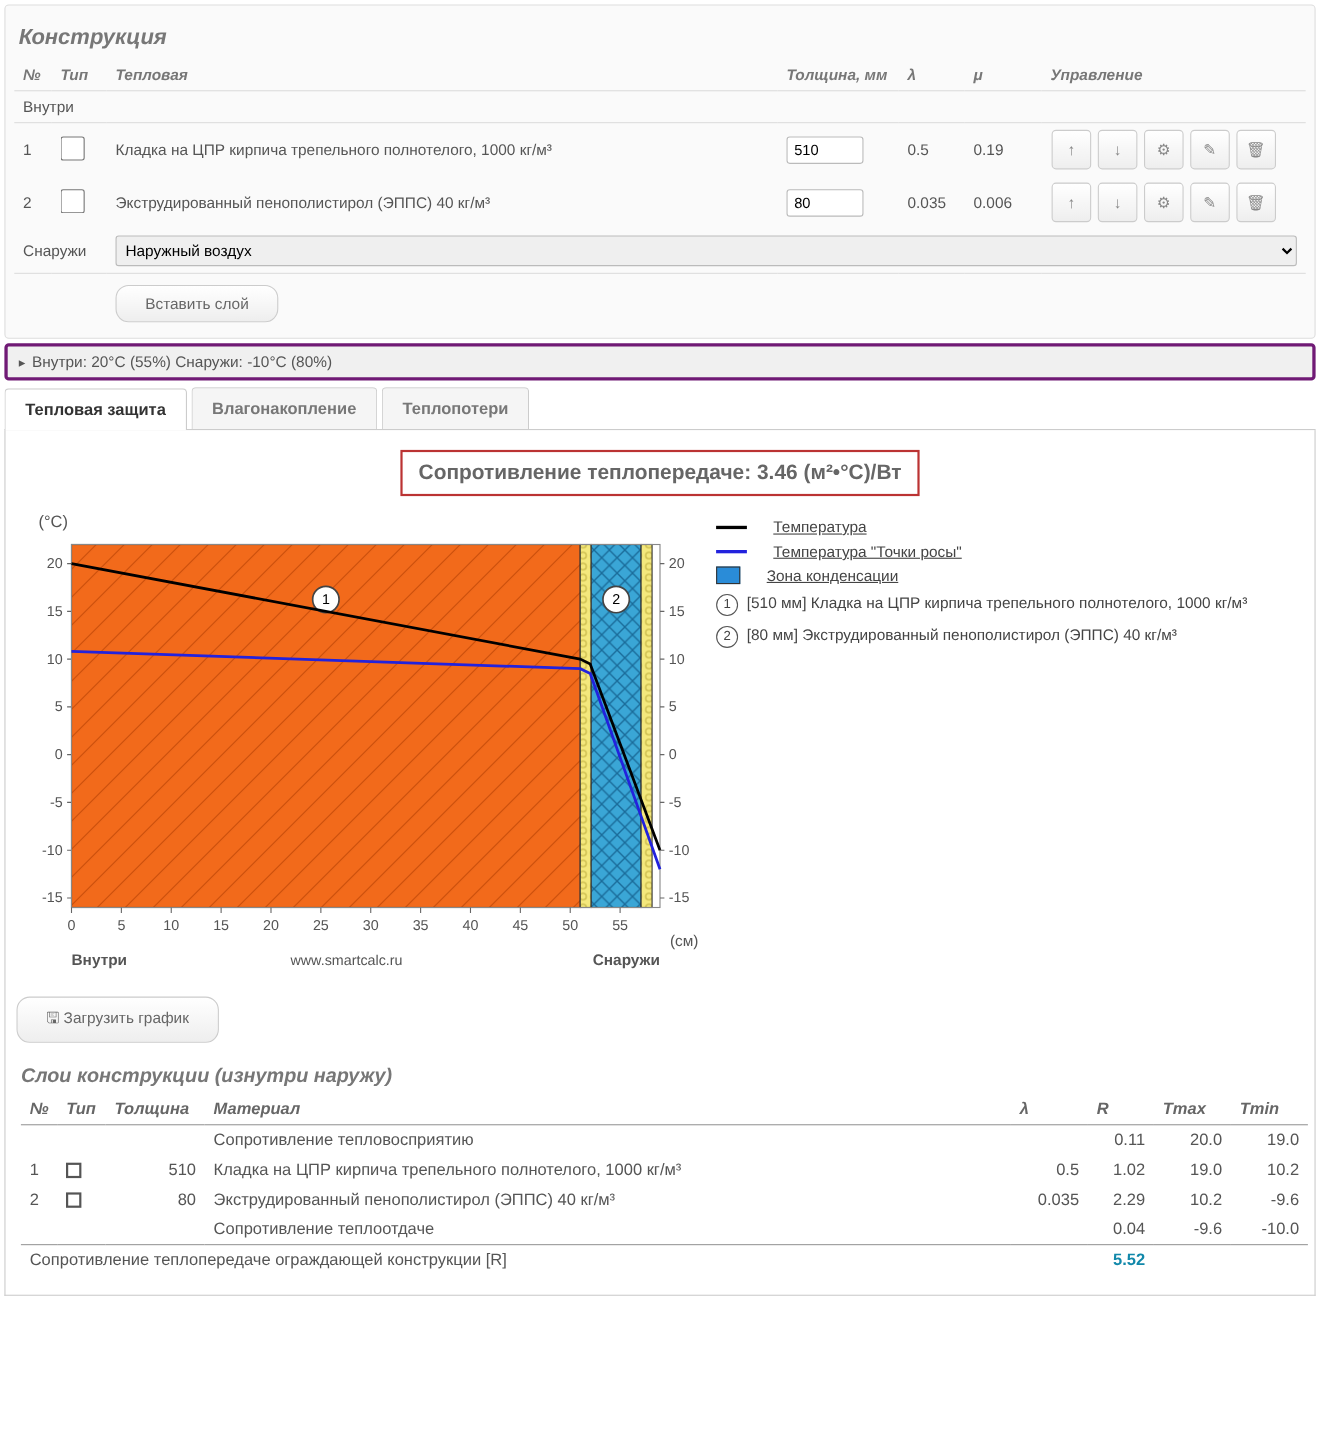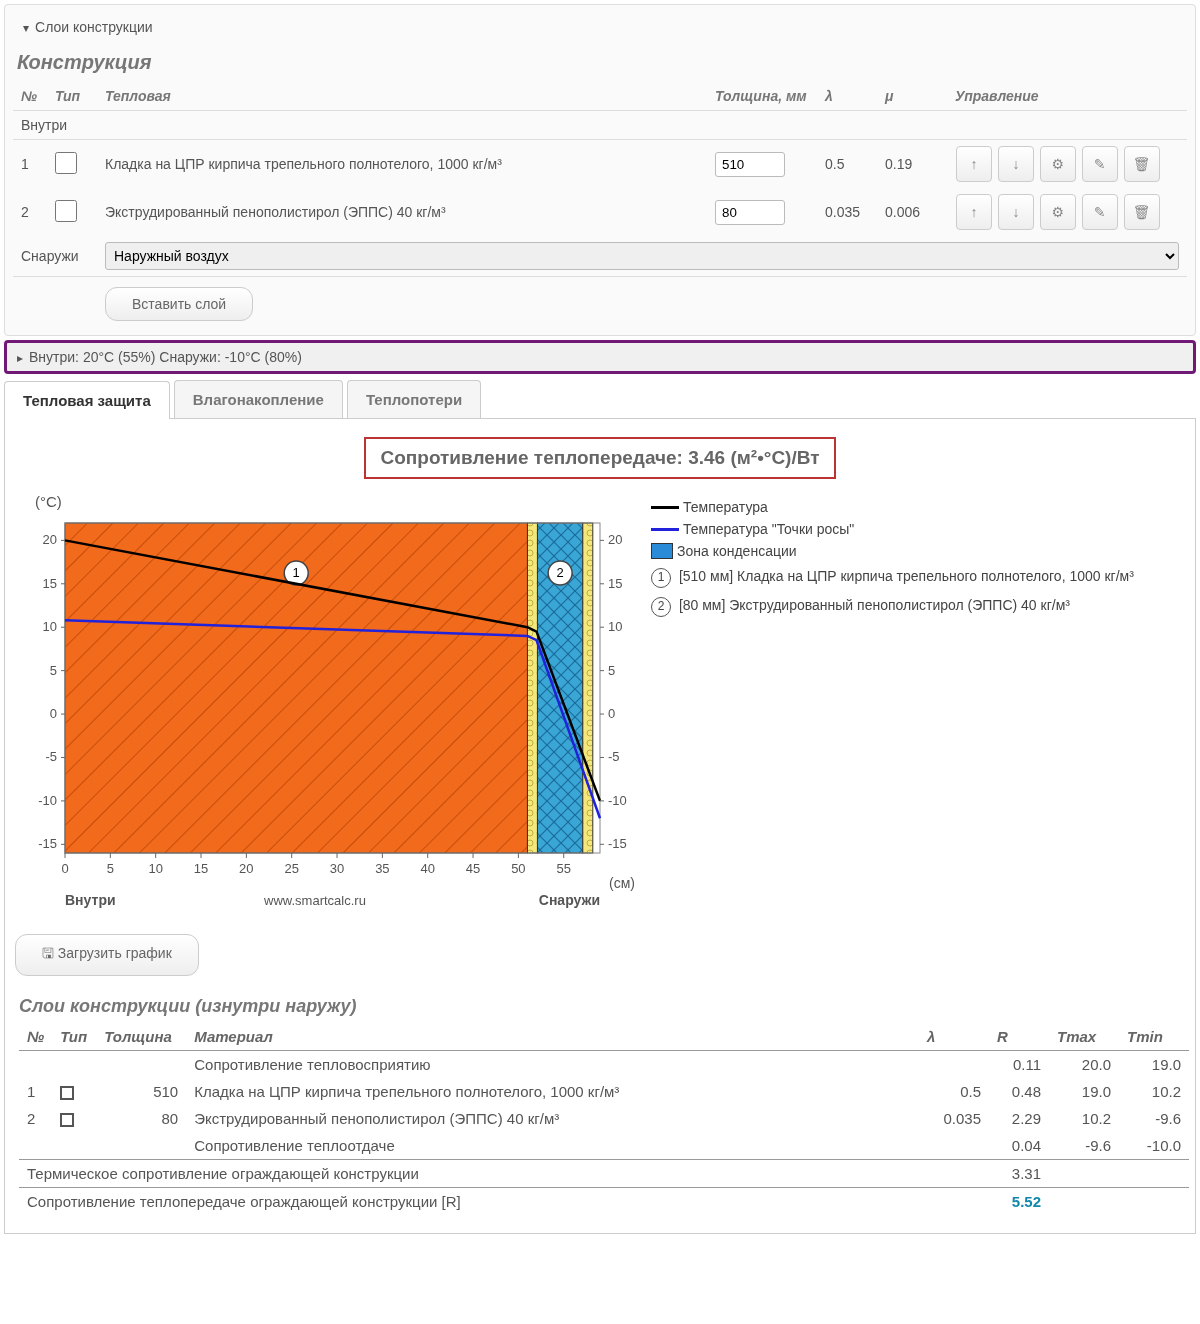--- a/index.html
+++ b/index.html
@@ -20,43 +20,39 @@
 .ctrl-btn { width: 36px; height: 36px; border: 1px solid #ccc; background: linear-gradient(#fff,#eee); border-radius: 4px; color: #888; cursor: pointer; font-size: 14px; margin: 0 1px; }
 .btn { border: 1px solid #ccc; background: linear-gradient(#fff,#eee); border-radius: 12px; color: #666; padding: 8px 26px; cursor: pointer; font-size: 14px; }
 .tabs { display: flex; border-bottom: 1px solid #ccc; margin: 6px 4px 0 4px; }
 .tab { padding: 10px 18px; border: 1px solid #ccc; border-bottom: none; margin-right: 4px; background: #f5f5f5; color: #777; cursor: pointer; border-radius: 4px 4px 0 0; font-size: 15px; font-weight: bold; }
 .tab.active { background: #fff; color: #333; position: relative; top: 1px; }
 .tab-content { border: 1px solid #ccc; border-top: none; margin: 0 4px 4px 4px; padding: 18px 10px; }
 .resistance-banner { border: 2px solid #b33; color: #666; font-weight: bold; padding: 8px 14px; display: inline-block; font-size: 19px; }
 .chart-wrap { display: flex; gap: 16px; margin-top: 14px; }
 .chart-left { flex: 0 0 620px; }
 .chart-right { flex: 1; font-size: 14px; color: #444; }
-.legend-row { display: flex; align-items: center; gap: 4px; margin: 6px 0; }
+.legend-row { display: flex; align-items: center; gap: 24px; margin: 6px 0; text-decoration: underline; }
 .legend-line { width: 28px; height: 3px; }
 .legend-box { width: 22px; height: 16px; border: 1px solid #333; }
 .circled { display: inline-flex; width: 20px; height: 20px; border: 1.5px solid #555; border-radius: 50%; align-items: center; justify-content: center; font-size: 12px; margin-right: 4px; }
 .legend-desc { margin: 8px 0 6px 0; line-height: 1.3; font-size: 14px; }
 svg text { font-family: Verdana, Arial; }
 .subtitle2 { font-style: italic; font-weight: bold; color: #777; margin: 20px 4px 6px 4px; font-size: 18px; }
 table.results { width: 100%; border-collapse: collapse; font-size: 15px; margin: 0 4px; }
 table.results th { font-style: italic; font-weight: bold; color: #666; text-align: left; padding: 5px 8px; border-bottom: 1px solid #999; white-space: nowrap; }
 table.results th.r { text-align: left; }
 table.results td { padding: 5px 8px; color: #555; }
 table.results td.r { text-align: right; }
 table.results tr.bt td { border-top: 1px solid #999; }
 .sqicon { display: inline-block; width: 14px; height: 14px; border: 2px solid #555; vertical-align: middle; }
 </style>
 </head>
 <body>
 
 <div class="panel">
-  <div class="section-header">
-    <span class="triangle-down"></span>
-    <span>Слои конструкции</span>
-  </div>
 
   <div class="subtitle">Конструкция</div>
 
   <table class="layers">
     <tbody>
         <tr>
       <th style="width:34px">№</th>
       <th style="width:50px">Тип</th>
       <th>Тепловая</th>
       <th style="width:110px">Толщина, мм</th>
@@ -301,21 +297,21 @@
           <td class="r">0.11</td>
           <td class="r">20.0</td>
           <td class="r">19.0</td>
         </tr>
         <tr>
     <td>1</td>
           <td><span class="sqicon"></span></td>
           <td class="r">510</td>
           <td>Кладка на ЦПР кирпича трепельного полнотелого, 1000 кг/м³</td>
     <td class="r">0.5</td>
-          <td class="r">0.48</td>
+          <td class="r">1.02</td>
           <td class="r">19.0</td>
           <td class="r">10.2</td>
         </tr>
         <tr>
     <td>2</td>
           <td><span class="sqicon"></span></td>
           <td class="r">80</td>
           <td>Экструдированный пенополистирол (ЭППС) 40 кг/м³</td>
     <td class="r">0.035</td>
           <td class="r">2.29</td>
@@ -327,26 +323,20 @@
           <td></td>
           <td class="r"></td>
           <td>Сопротивление теплоотдаче</td>
     <td class="r"></td>
           <td class="r">0.04</td>
           <td class="r">-9.6</td>
           <td class="r">-10.0</td>
         </tr>
       </tbody>
     <tbody>
-        <tr class="bt">
-      <td colspan="5">Термическое сопротивление ограждающей конструкции</td>
-      <td class="r">3.31</td>
-          <td></td>
-          <td></td>
-    </tr>
     <tr class="bt">
       <td colspan="5">Сопротивление теплопередаче ограждающей конструкции [R]</td>
       <td class="r" style="font-weight:bold;color:#18a">5.52</td>
           <td></td>
           <td></td>
     </tr>
   </tbody>
     </table>
 </div>
 

